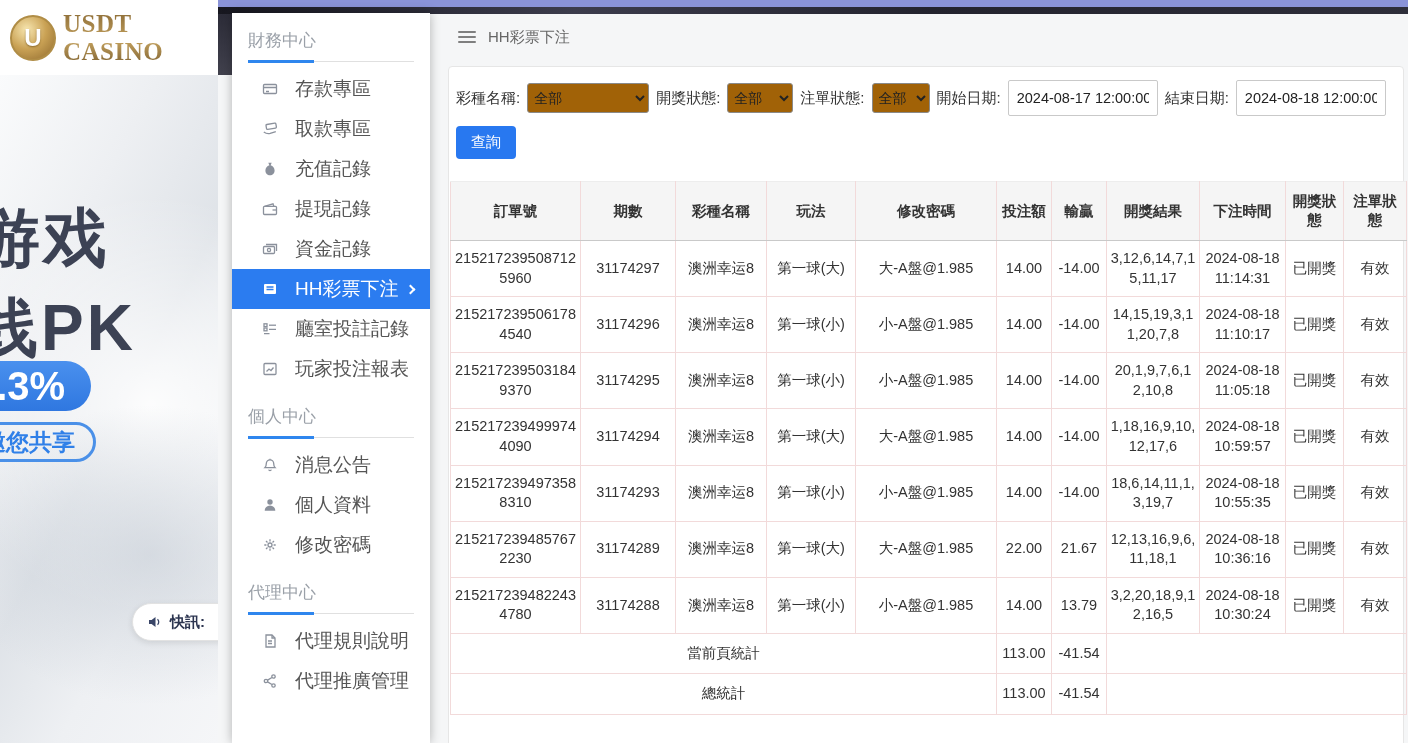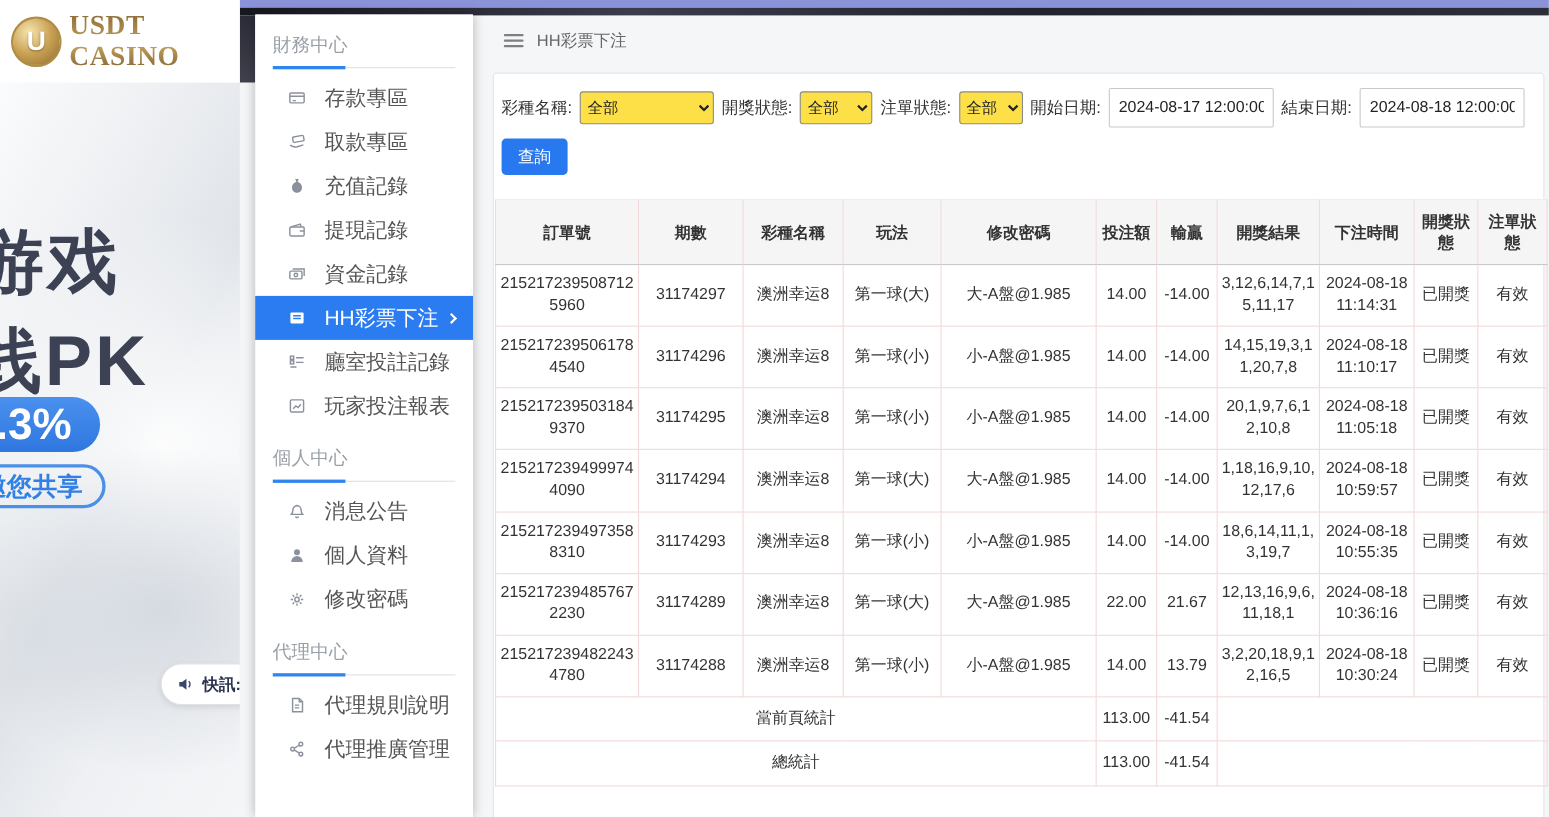--- a/index.html
+++ b/index.html
@@ -25,21 +25,21 @@
     background:radial-gradient(closest-side, rgba(190,198,208,.55), rgba(190,198,208,0)); }
   .promo-line { position:absolute; font-weight:900; color:#3c4254; letter-spacing:3px; z-index:2; }
   .promo-line.l1 { left:-24px; top:120px; font-size:64px; }
   .promo-line.l2 { left:-26px; top:210px; font-size:64px; }
   .rate-pill { position:absolute; z-index:2; left:-52px; top:286px; height:50px; border-radius:28px;
     background:linear-gradient(180deg,#4a90ee,#2f77e0); color:#fff; font-size:40px; font-weight:800;
     display:flex; align-items:center; padding:0 26px; }
   .invite-pill { position:absolute; z-index:2; left:-38px; top:347px; height:40px; border-radius:22px;
     border:3px solid #4a90e8; color:#3080e8; font-size:23px; font-weight:700;
     display:flex; align-items:center; padding:0 18px; }
-  .news-pill { position:absolute; z-index:2; left:146px; top:528px; height:38px; border-radius:19px;
+  .news-pill { position:absolute; z-index:2; left:132px; top:528px; height:38px; border-radius:19px;
     background:#fff; border:1px solid #e2e2e2; box-shadow:0 2px 6px rgba(0,0,0,.1);
     display:flex; align-items:center; gap:7px; padding:0 34px 0 14px; color:#2c3550;
     font-weight:700; font-size:15px; white-space:nowrap; }
 
   
   .top-strip { position:absolute; left:218px; right:0; top:0; height:7px; background:#8a93d8; z-index:4; }
   .top-dark  { position:absolute; left:218px; right:0; top:7px; height:7px;
     background:linear-gradient(90deg,#17171f,#3c3c4c 30%,#23232e 60%,#2e2e3a); z-index:4; }
   .gap-dark  { position:absolute; left:218px; top:14px; width:14px; height:61px;
     background:linear-gradient(180deg,#2c2c38,#41414d); z-index:3; }
@@ -69,21 +69,21 @@
   .main { position:absolute; left:430px; top:14px; right:0; bottom:0; background:#f5f6f7; overflow:hidden; }
   .main-header { height:46px; display:flex; align-items:center; padding-left:28px; gap:12px; }
   .burger { width:18px; display:flex; flex-direction:column; gap:3px; cursor:pointer; }
   .burger i { height:2px; background:#7f7f7f; border-radius:1px; }
   .page-title { color:#666; font-size:15px; }
   .card { margin:6px 4px 0 18px; background:#fff; border:1px solid #e6e6e6; border-radius:4px;
     padding:13px 1px 20px; min-height:700px; }
   .filters { display:flex; align-items:center; flex-wrap:wrap; gap:10px 7px; font-size:15px;
     color:#333; padding:0 6px; }
   .filters select { height:30px; font-size:14px; color:#222; border:1px solid #8a8a8a; border-radius:3px;
-    background:#fde047; padding:0 2px; }
+    background:#a16207; padding:0 2px; }
   .sel-lottery { width:122px; } .sel-draw { width:66px; } .sel-order { width:58px; }
   .filters input[type=text] { width:150px; height:36px; border:1px solid #c9c9c9; border-radius:2px;
     padding:0 8px; font-size:14.5px; color:#222; }
   .search-btn { margin:10px 0 0 6px; background:#2878f0; color:#ffffff; border:none; border-radius:4px;
     padding:7px 15px; font-size:15px; cursor:pointer; }
 
   table.bet { margin-top:22px; width:100%; border-collapse:collapse; table-layout:fixed;
     font-size:14.5px; color:#333; text-align:center; border:1px solid #e3e3e3; }
   table.bet th { background:#f5f5f5; font-weight:700; padding:10px 3px;
     border:1px solid #f2dada; border-top-color:#ededed; border-bottom:1px solid #c9c9c9; }

